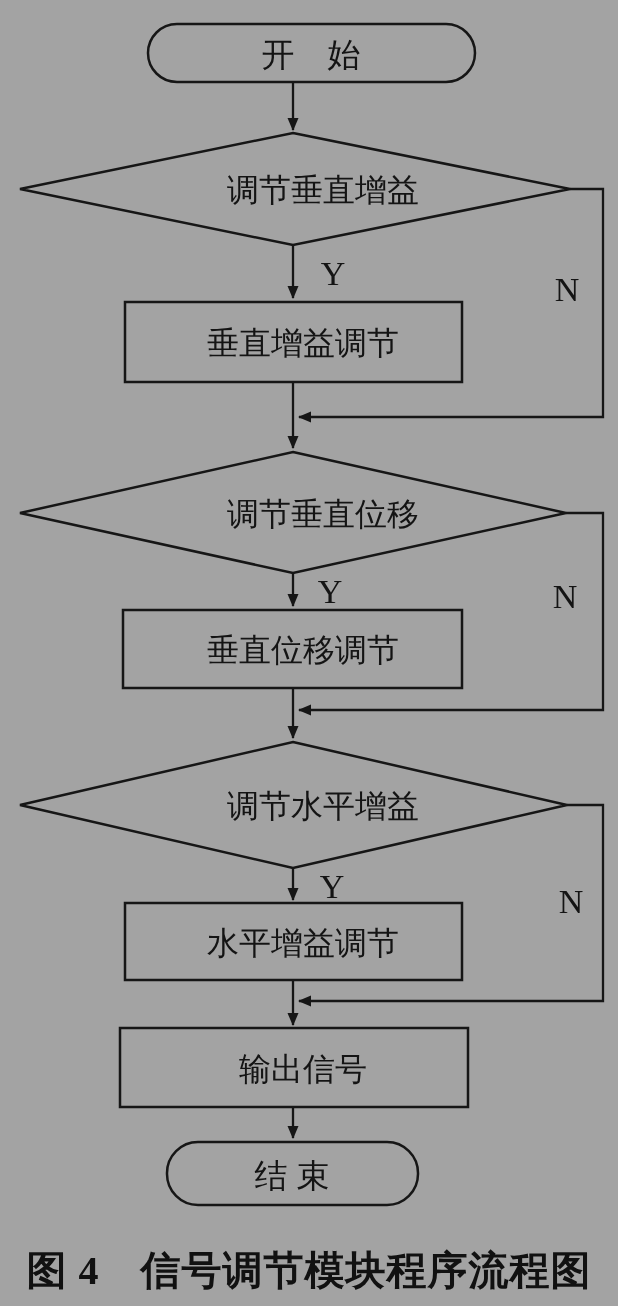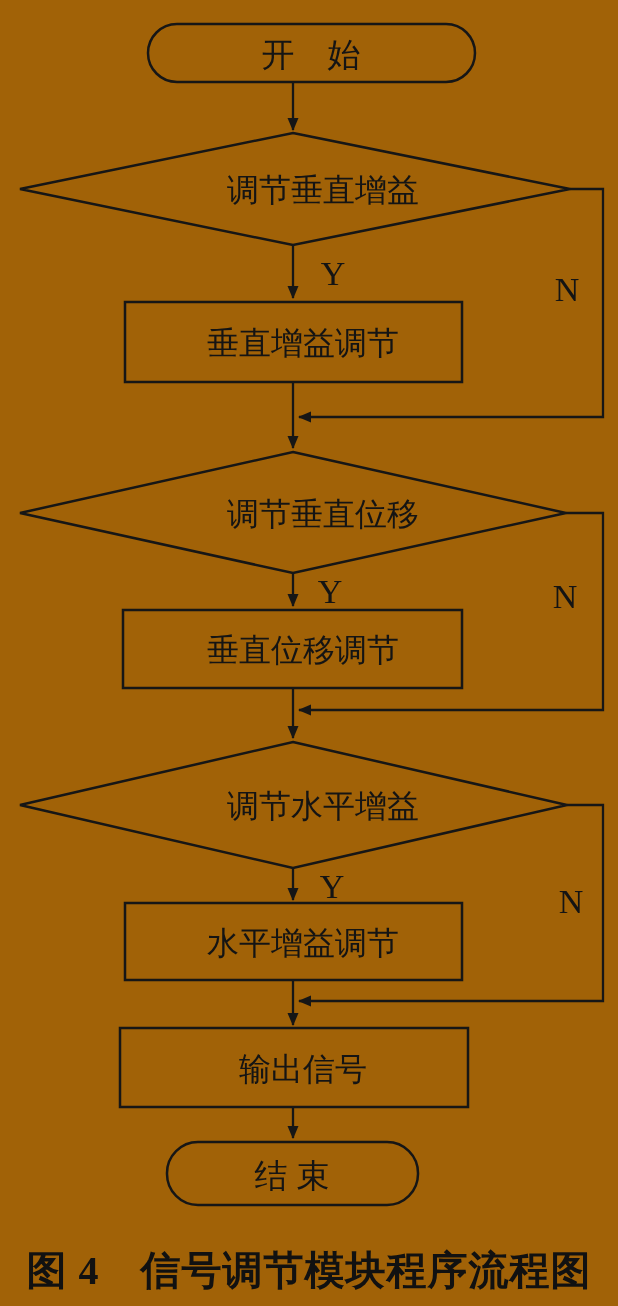--- a/index.html
+++ b/index.html
@@ -4,21 +4,21 @@
 <style>
   html, body {
     margin: 0;
     padding: 0;
     background: #ffffff;
   }
   .page {
     position: relative;
     width: 618px;
     height: 1306px;
-    background: #a16207;
+    background: #a3a3a3;
     overflow: hidden;
   }
   svg { display: block; }
   .shape {
     fill: none;
     stroke: #161616;
     stroke-width: 2.5;
   }
   .edge {
     fill: none;

